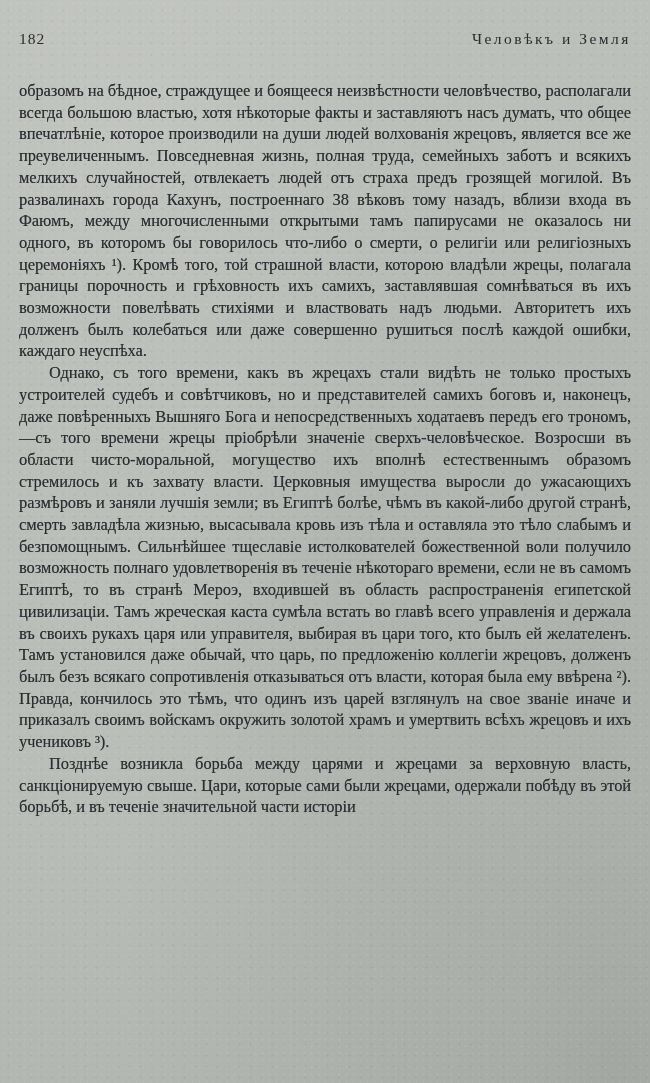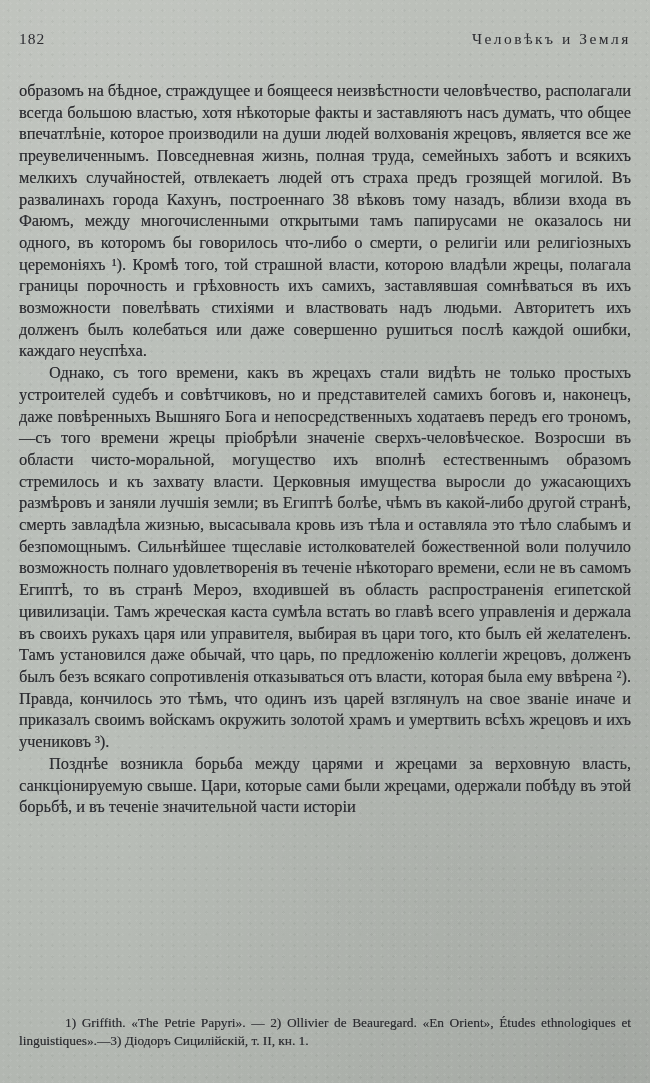--- a/index.html
+++ b/index.html
@@ -89,17 +89,14 @@
     <span class="page-number">182</span>
     <span class="running-title">Человѣкъ и Земля</span>
   </div>
 
   <div class="text-block">
     <p class="para no-indent">образомъ на бѣдное, страждущее и боящееся неизвѣстности человѣчество, располагали всегда большою властью, хотя нѣкоторые факты и заставляютъ насъ думать, что общее впечатлѣніе, которое производили на души людей волхованія жрецовъ, является все же преувеличеннымъ. Повседневная жизнь, полная труда, семейныхъ заботъ и всякихъ мелкихъ случайностей, отвлекаетъ людей отъ страха предъ грозящей могилой. Въ развалинахъ города Кахунъ, построеннаго 38 вѣковъ тому назадъ, вблизи входа въ Фаюмъ, между многочисленными открытыми тамъ папирусами не оказалось ни одного, въ которомъ бы говорилось что-либо о смерти, о религіи или религіозныхъ церемоніяхъ ¹). Кромѣ того, той страшной власти, которою владѣли жрецы, полагала границы порочность и грѣховность ихъ самихъ, заставлявшая сомнѣваться въ ихъ возможности повелѣвать стихіями и властвовать надъ людьми. Авторитетъ ихъ долженъ былъ колебаться или даже совершенно рушиться послѣ каждой ошибки, каждаго неуспѣха.</p>
     <p class="para">Однако, съ того времени, какъ въ жрецахъ стали видѣть не только простыхъ устроителей судебъ и совѣтчиковъ, но и представителей самихъ боговъ и, наконецъ, даже повѣренныхъ Вышняго Бога и непосредственныхъ ходатаевъ передъ его трономъ,—съ того времени жрецы пріобрѣли значеніе сверхъ-человѣческое. Возросши въ области чисто-моральной, могущество ихъ вполнѣ естественнымъ образомъ стремилось и къ захвату власти. Церковныя имущества выросли до ужасающихъ размѣровъ и заняли лучшія земли; въ Египтѣ болѣе, чѣмъ въ какой-либо другой странѣ, смерть завладѣла жизнью, высасывала кровь изъ тѣла и оставляла это тѣло слабымъ и безпомощнымъ. Сильнѣйшее тщеславіе истолкователей божественной воли получило возможность полнаго удовлетворенія въ теченіе нѣкотораго времени, если не въ самомъ Египтѣ, то въ странѣ Мероэ, входившей въ область распространенія египетской цивилизаціи. Тамъ жреческая каста сумѣла встать во главѣ всего управленія и держала въ своихъ рукахъ царя или управителя, выбирая въ цари того, кто былъ ей желателенъ. Тамъ установился даже обычай, что царь, по предложенію коллегіи жрецовъ, долженъ былъ безъ всякаго сопротивленія отказываться отъ власти, которая была ему ввѣрена ²). Правда, кончилось это тѣмъ, что одинъ изъ царей взглянулъ на свое званіе иначе и приказалъ своимъ войскамъ окружить золотой храмъ и умертвить всѣхъ жрецовъ и ихъ учениковъ ³).</p>
     <p class="para">Позднѣе возникла борьба между царями и жрецами за верховную власть, санкціонируемую свыше. Цари, которые сами были жрецами, одержали побѣду въ этой борьбѣ, и въ теченіе значительной части исторіи</p>
   </div>
 
-  <div class="footnotes">
-    <p class="footnote">1) Griffith. «The Petrie Papyri». — 2) Ollivier de Beauregard. «En Orient», Études ethnologiques et linguistiques».—3) Діодоръ Сицилійскій, т. II, кн. 1.</p>
-  </div>
 
 </div>
 
 </body></html>

